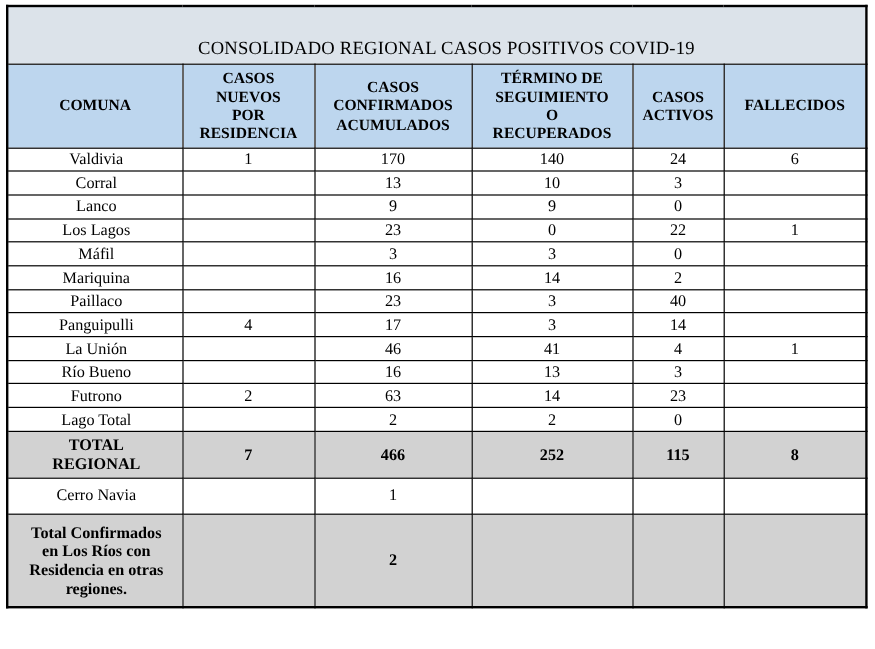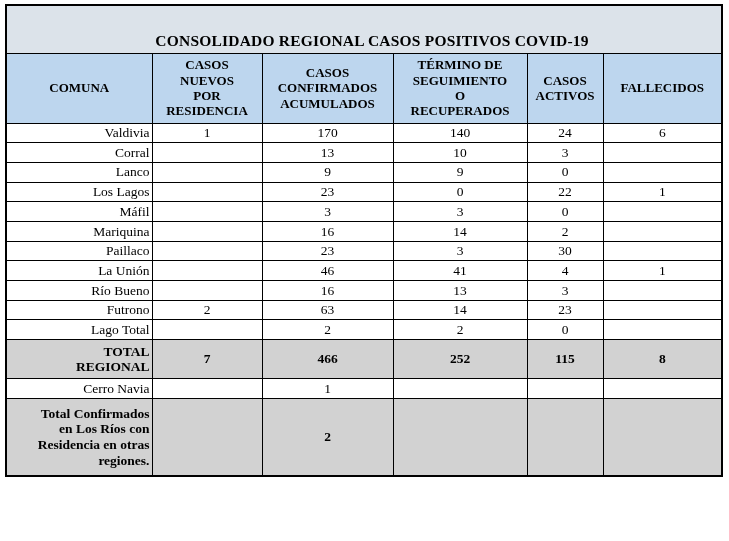--- a/index.html
+++ b/index.html
@@ -28,21 +28,21 @@
   }
   
   col.c0{width:146px;} col.c1{width:110px;} col.c2{width:131px;}
   col.c3{width:134px;} col.c4{width:76px;}  col.c5{width:119px;}
 
   tr.title-row{height:48px;}
   th.title-cell{
     background:var(--title-bg);
     vertical-align:bottom;
     text-align:center;
-    font-weight:bold;
+    font-weight:normal;
     font-size:15.5px;
     padding:0 0 3px 16px;
     letter-spacing:.2px;
   }
   tr.header-row{height:70px;}
   th.header-cell{
     background:var(--header-bg);
     font-weight:bold;
     font-size:13px;
     line-height:1.18;
@@ -51,21 +51,21 @@
     white-space:pre-line;
     padding:1px;
   }
   tbody tr{height:19.7px;}
   tbody td{
     font-size:13.5px;
     line-height:1.15;
     vertical-align:middle;
   }
   td.comuna-cell{
-    text-align:right;
+    text-align:center;
     padding:1px 2px 1px 4px;
     white-space:pre-line;
     margin-left:24px;
   }
   td.value-cell{text-align:center;padding:1px;}
   tr.total-row{height:39px;}
   tr.total-row td{
     background:var(--total-bg);
     font-weight:bold;
   }
@@ -154,21 +154,29 @@
           <td class="value-cell">16</td>
           <td class="value-cell">14</td>
           <td class="value-cell">2</td>
           <td class="value-cell"></td>
         </tr>
         <tr>
           <td class="comuna-cell">Paillaco</td>
           <td class="value-cell"></td>
           <td class="value-cell">23</td>
           <td class="value-cell">3</td>
-          <td class="value-cell">30</td>
+          <td class="value-cell">40</td>
+          <td class="value-cell"></td>
+        </tr>
+        <tr>
+          <td class="comuna-cell">Panguipulli</td>
+          <td class="value-cell">4</td>
+          <td class="value-cell">17</td>
+          <td class="value-cell">3</td>
+          <td class="value-cell">14</td>
           <td class="value-cell"></td>
         </tr>
         <tr>
           <td class="comuna-cell">La Unión</td>
           <td class="value-cell"></td>
           <td class="value-cell">46</td>
           <td class="value-cell">41</td>
           <td class="value-cell">4</td>
           <td class="value-cell">1</td>
         </tr>

